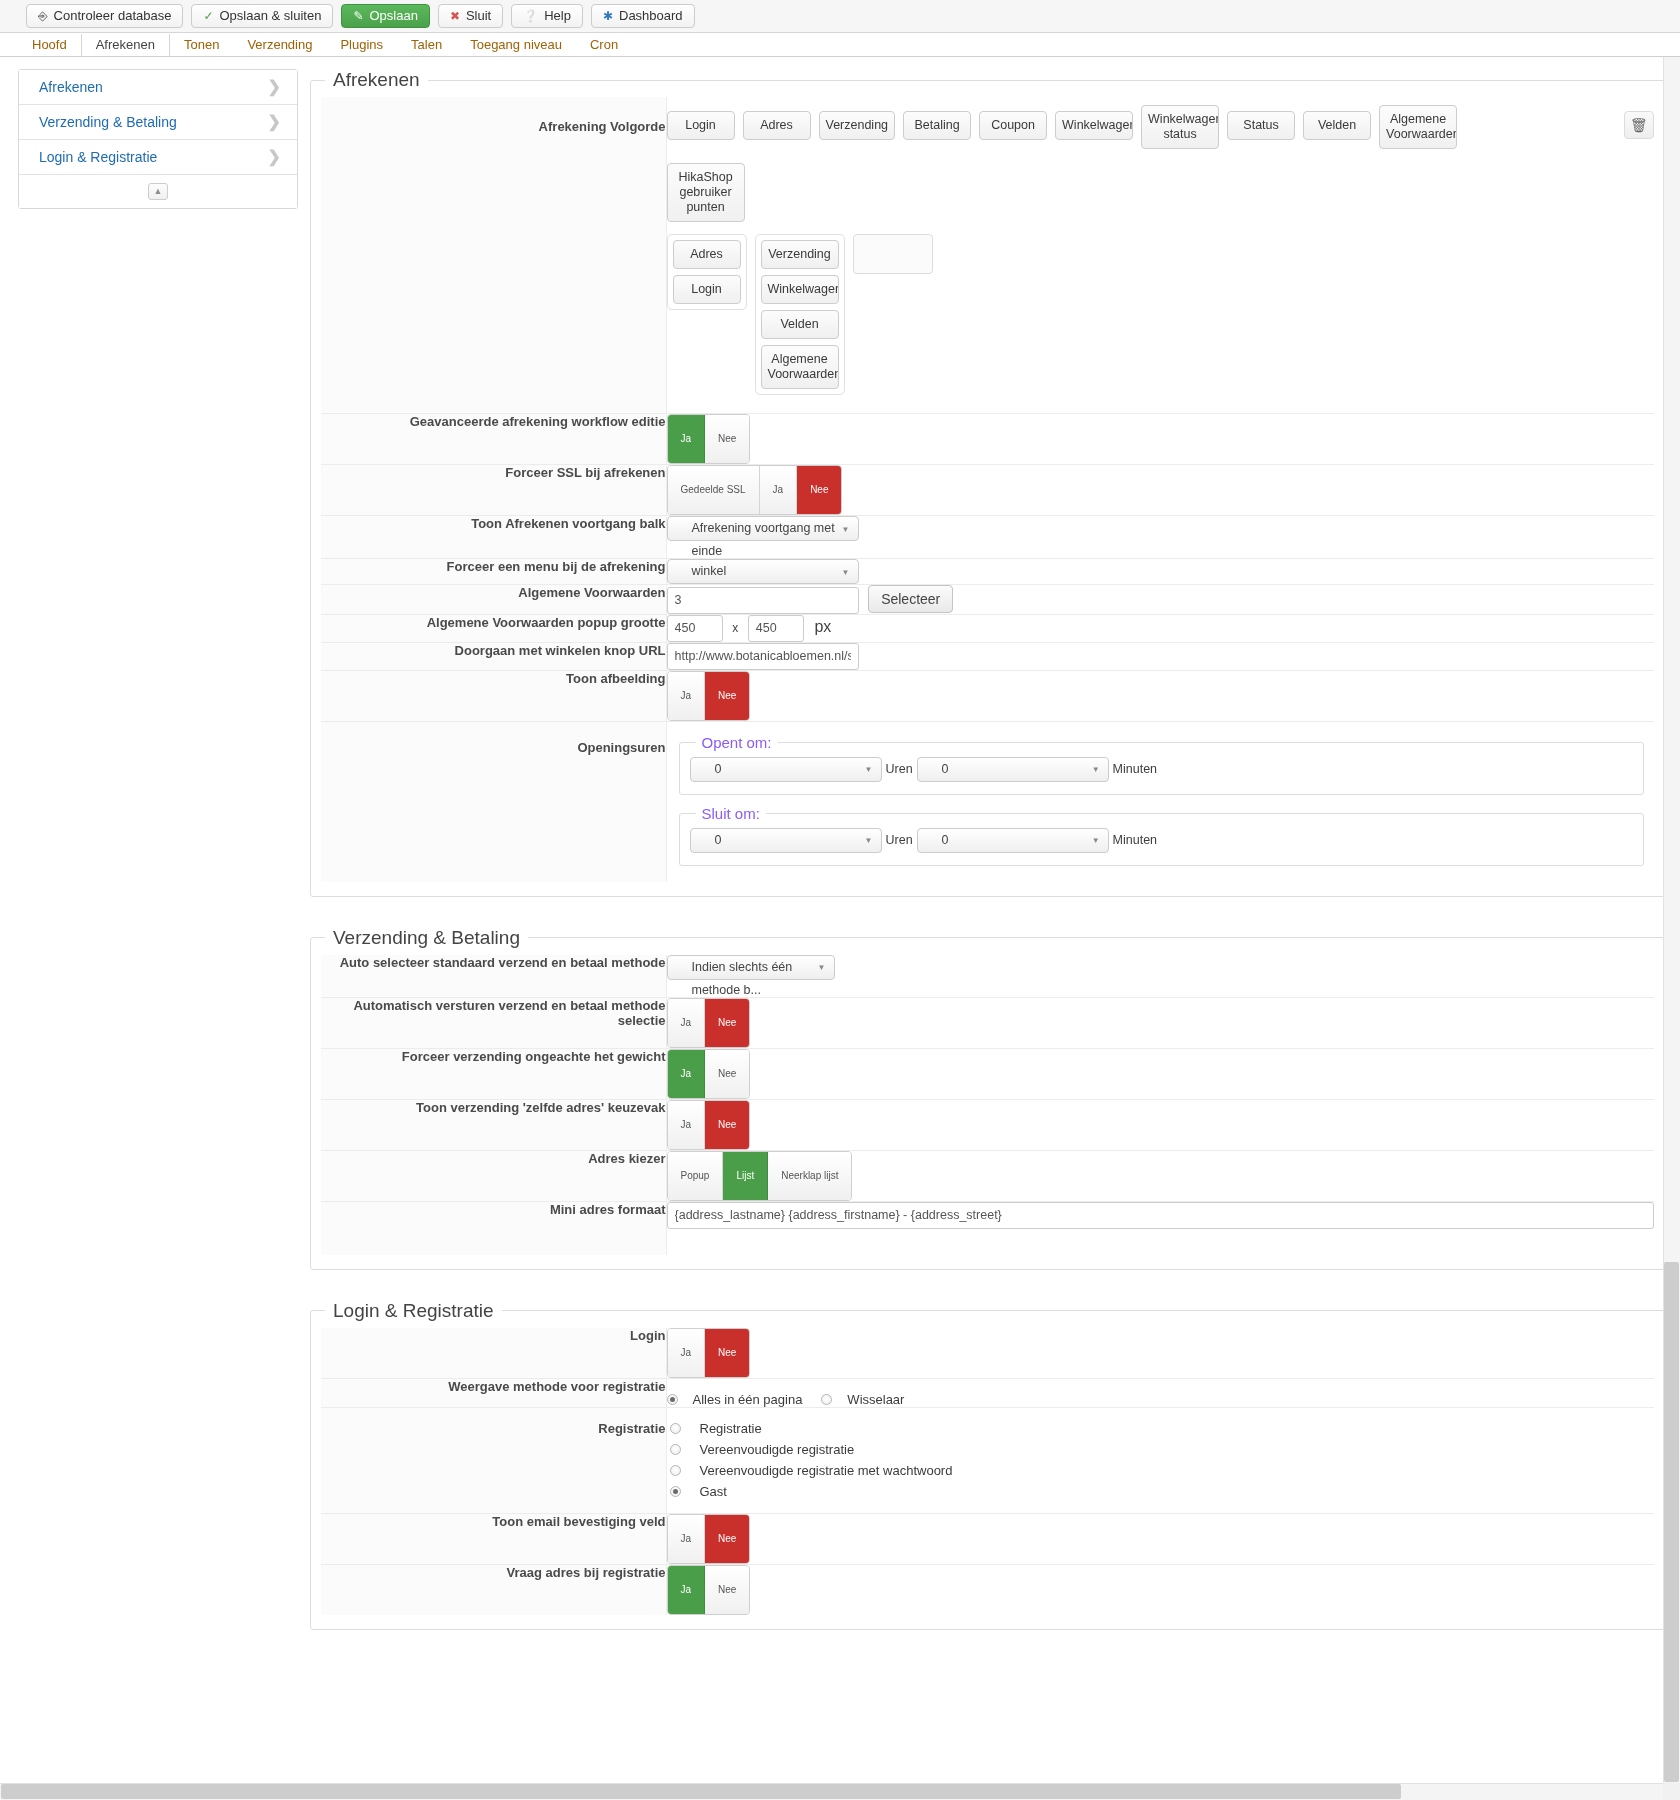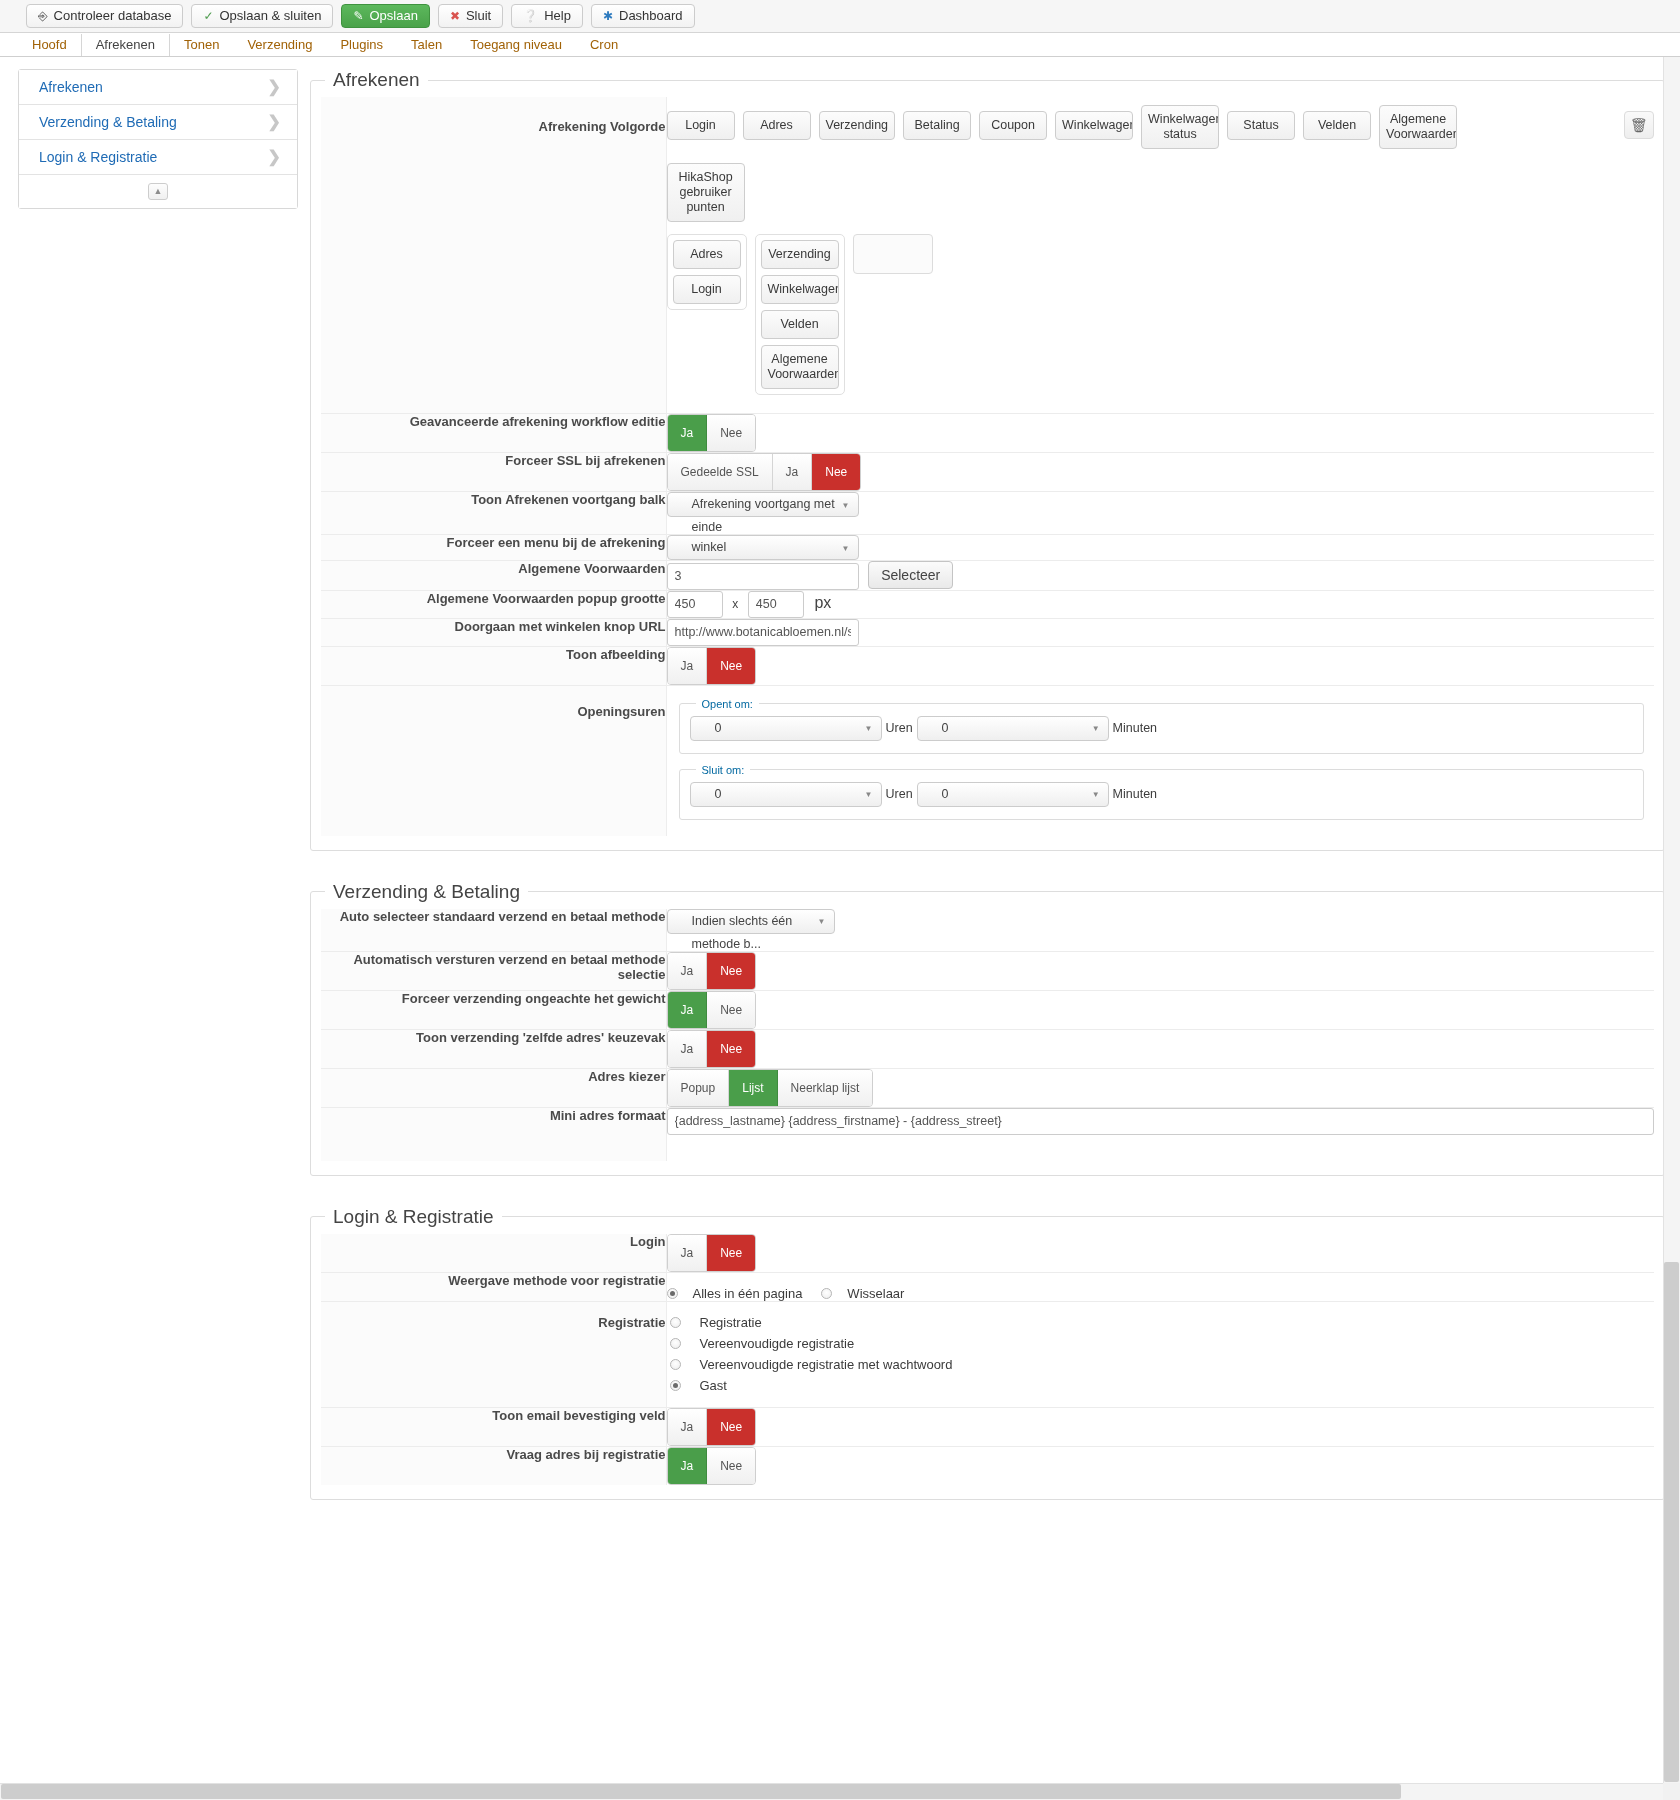--- a/index.html
+++ b/index.html
@@ -151,22 +151,22 @@
   }
   td.val {
     padding: 8px 10px 8px 12px;
     background: #ffffff;
   }
 
   
   .btn-group { display: inline-flex; border-radius: 4px; overflow: hidden;
     border: 1px solid #cfcfcf; background:#fff; }
   .btn-group .seg {
-    padding: 10px 13px;
-    font-size: 12px;
+    padding: 16px 13px;
+    font-size: 10px;
     color: #555;
     background: linear-gradient(#ffffff,#f0f0f0);
     border-right: 1px solid #d5d5d5;
     cursor: pointer;
     line-height: 16px;
     white-space: nowrap;
   }
   .btn-group .seg:last-child { border-right: none; }
   .btn-group .seg.on-green { background: #4a9e4a; color: #fff; border-right-color:#3f8b3f; }
   .btn-group .seg.on-red { background: #c9302c; color: #fff; border-right-color:#b02a26; }
@@ -250,21 +250,21 @@
   }
 
   
   fieldset.hours {
     border: 1px solid #dcdcdc;
     border-radius: 3px;
     margin: 0 0 10px 0;
     padding: 6px 10px 12px 10px;
   }
   fieldset.hours > legend {
-    font-size: 11px; color: #0369a1; padding: 0 6px; margin-left: 6px;
+    font-size: 15px; color: #8b5cf6; padding: 0 6px; margin-left: 6px;
   }
   .hr-line { display: flex; align-items: center; gap: 0px; }
   .hr-line .lab { font-size: 12.5px; color: #3d3d3d; padding: 0 4px; }
 
   
   .radio-line { display: flex; align-items: center; gap: 12px; font-size: 13px; color: #3b3b3b; }
   .rdo {
     display: inline-block; width: 11px; height: 11px;
     border: 1px solid #b6b6b6; border-radius: 50%;
     background: radial-gradient(circle at 50% 40%, #ffffff, #ececec);

